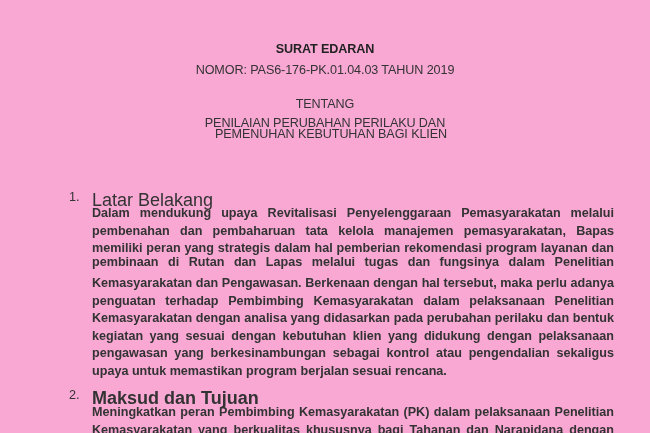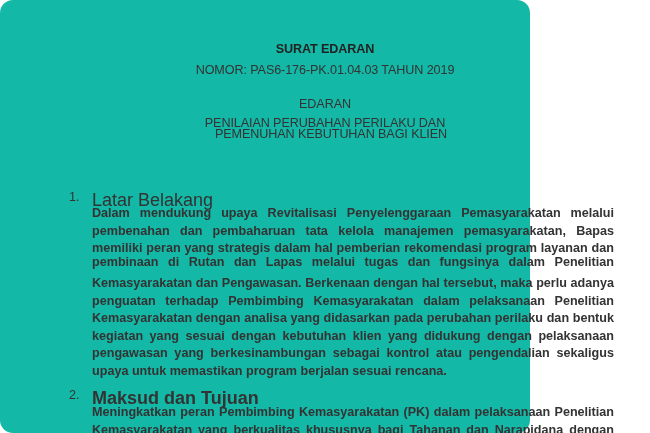--- a/index.html
+++ b/index.html
@@ -11,24 +11,23 @@
     width: 650px;
     height: 433px;
     overflow: hidden;
     position: relative;
     font-family: "Liberation Sans", sans-serif;
     color: #222222;
   }
   .page {
     position: absolute;
     left: 0; top: 0;
-    width: 530px;
+    width: 650px;
     height: 433px;
-    background: #14b8a6;
-    border-radius: 13px;
+    background: #f9a8d4;
   }
   .center {
     position: absolute;
     left: 0;
     width: 650px;
     text-align: center;
     font-size: 12.6px;
     letter-spacing: -0.1px;
     color: #333333;
   }
@@ -66,21 +65,21 @@
   }
 </style>
 </head>
 <body>
 
 <div class="page">
 
   <div class="center title" style="top:42px;">SURAT EDARAN</div>
   <div class="center" style="top:63px;">NOMOR: PAS6-176-PK.01.04.03 TAHUN 2019</div>
 
-  <div class="center" style="top:97px;">EDARAN</div>
+  <div class="center" style="top:97px;">TENTANG</div>
   <div class="center" style="top:116px;">PENILAIAN PERUBAHAN PERILAKU DAN</div>
   <div class="center" style="top:127px;padding-left:6px;">PEMENUHAN KEBUTUHAN BAGI KLIEN</div>
 
   <div>
     <div class="item-num" style="top:190px;">1.</div>
     <div class="item-label" style="top:190px;">Latar Belakang</div>
 
     <div class="body-line" style="top:206px;">Dalam mendukung upaya Revitalisasi Penyelenggaraan Pemasyarakatan melalui</div>
     <div class="body-line" style="top:223.5px;">pembenahan dan pembaharuan tata kelola manajemen pemasyarakatan, Bapas</div>
     <div class="body-line" style="top:241px;">memiliki peran yang strategis dalam hal pemberian rekomendasi program layanan dan</div>

